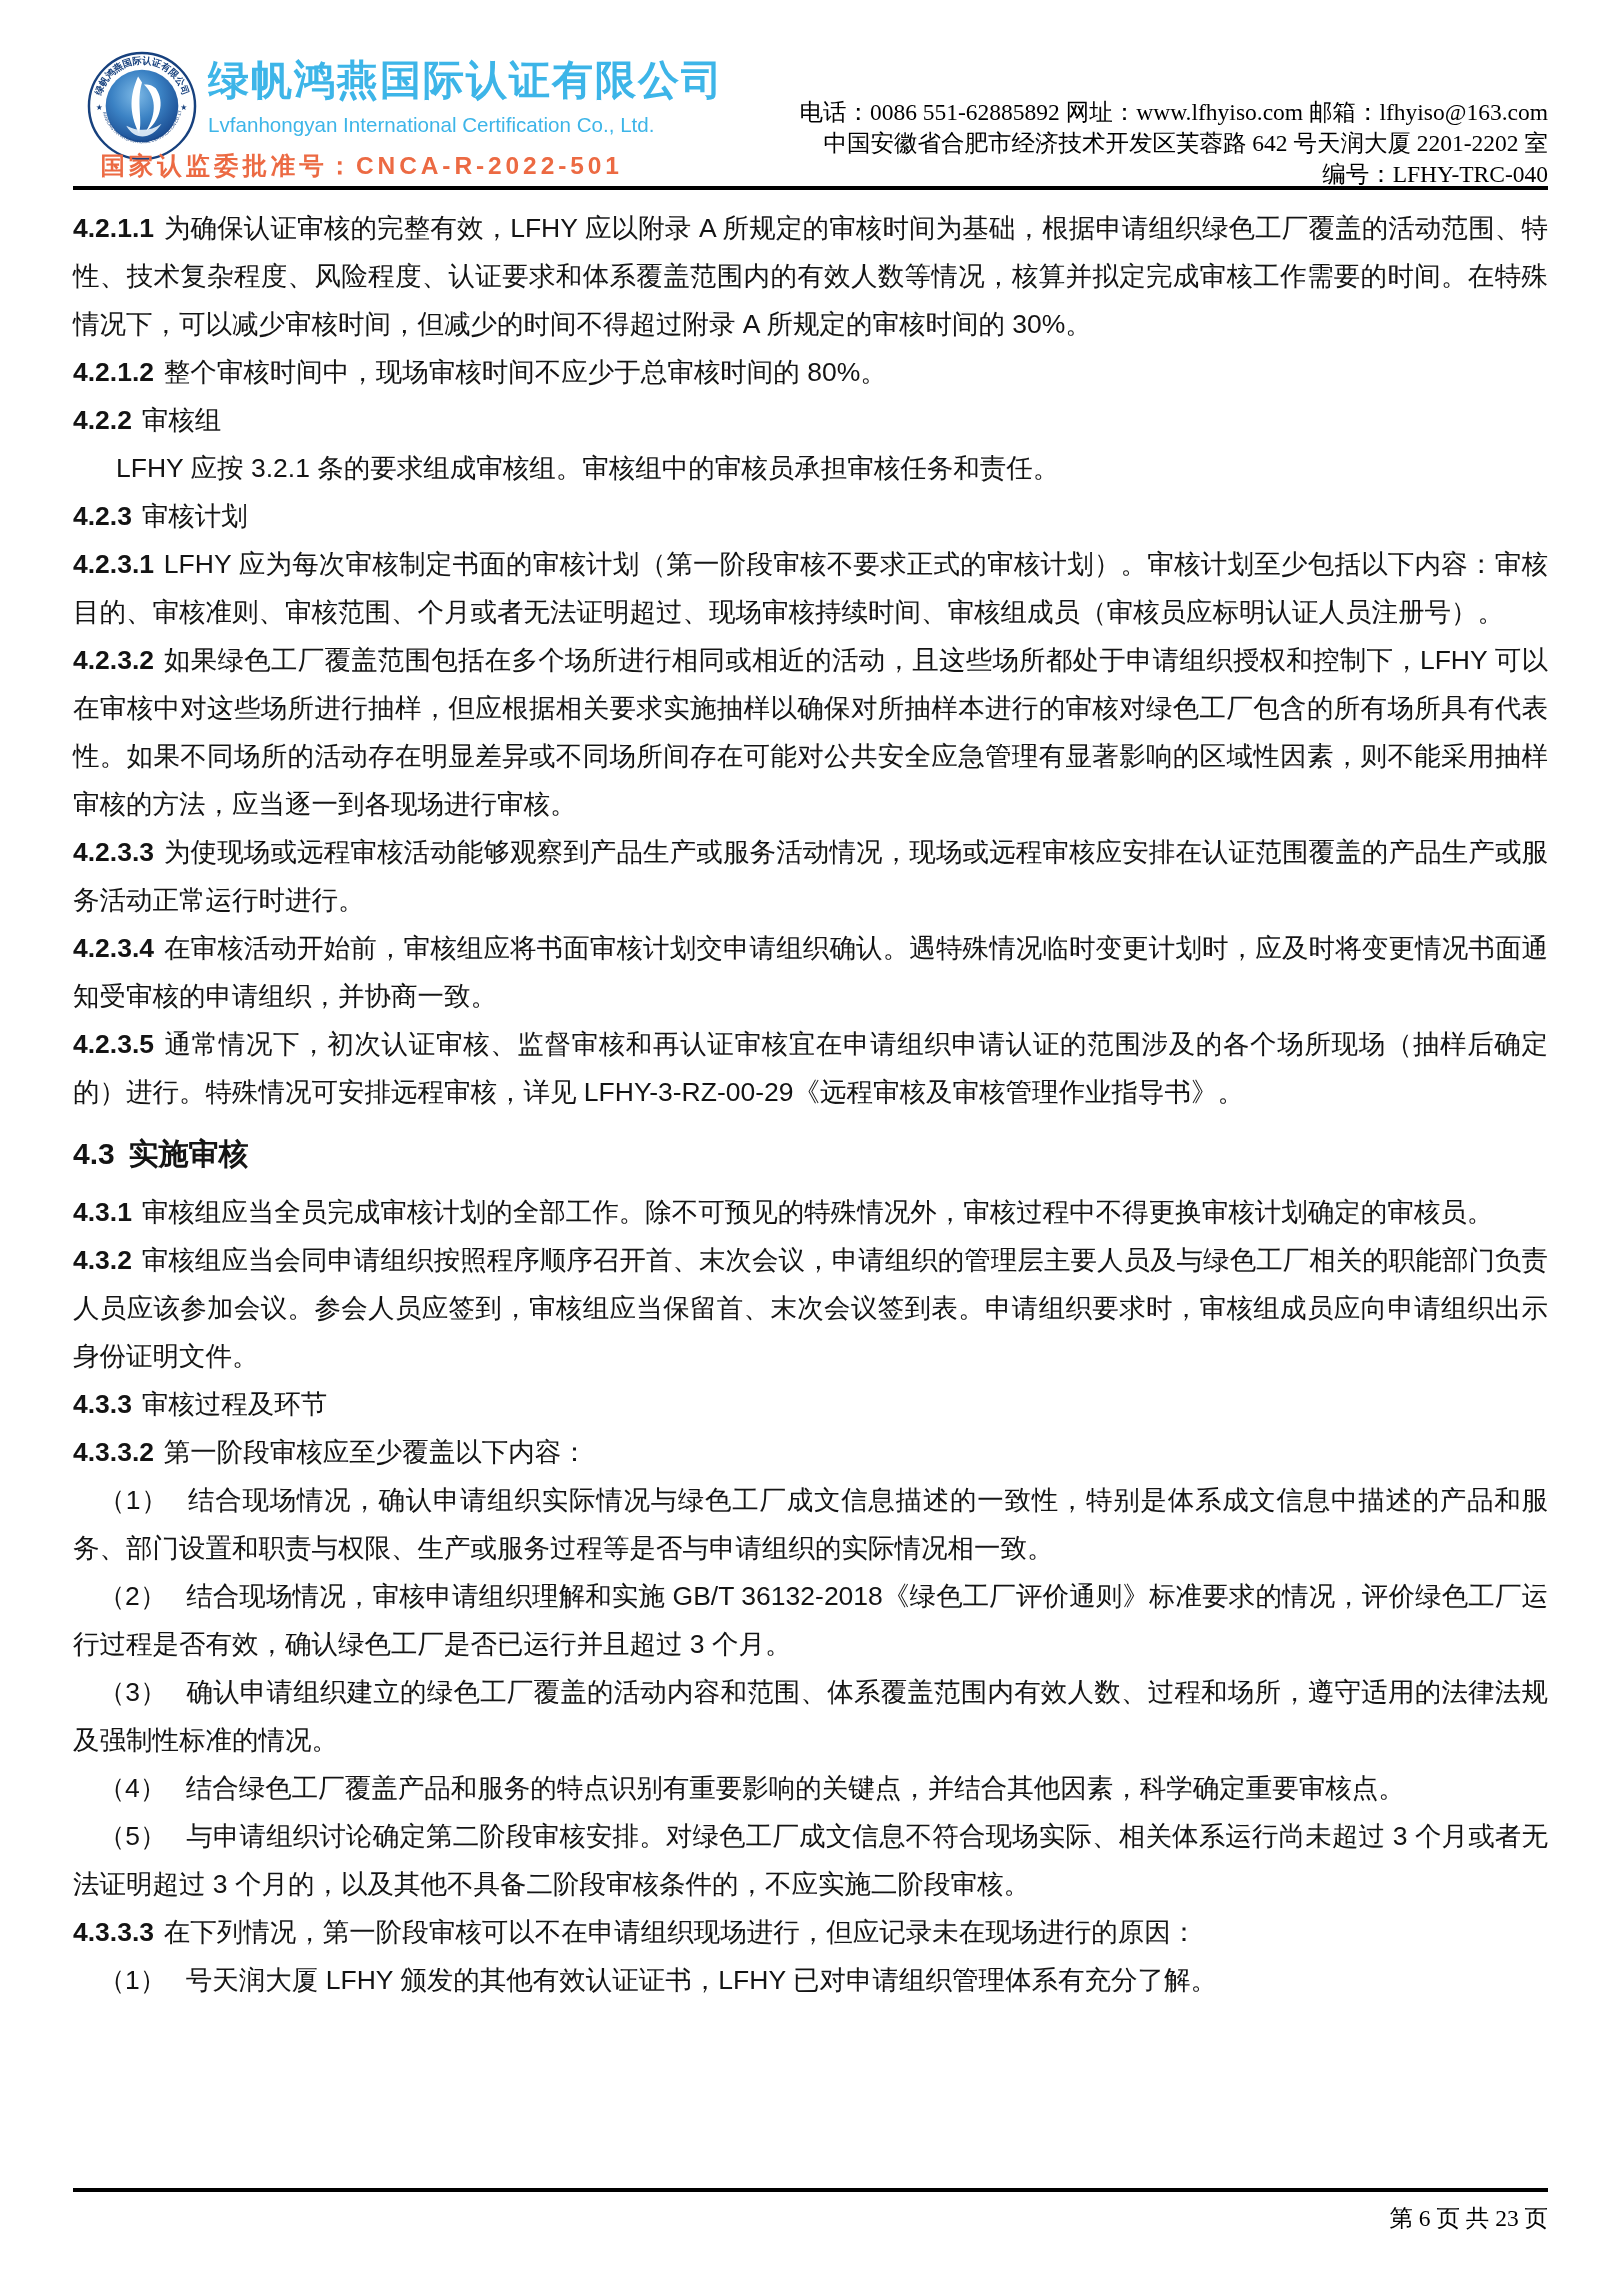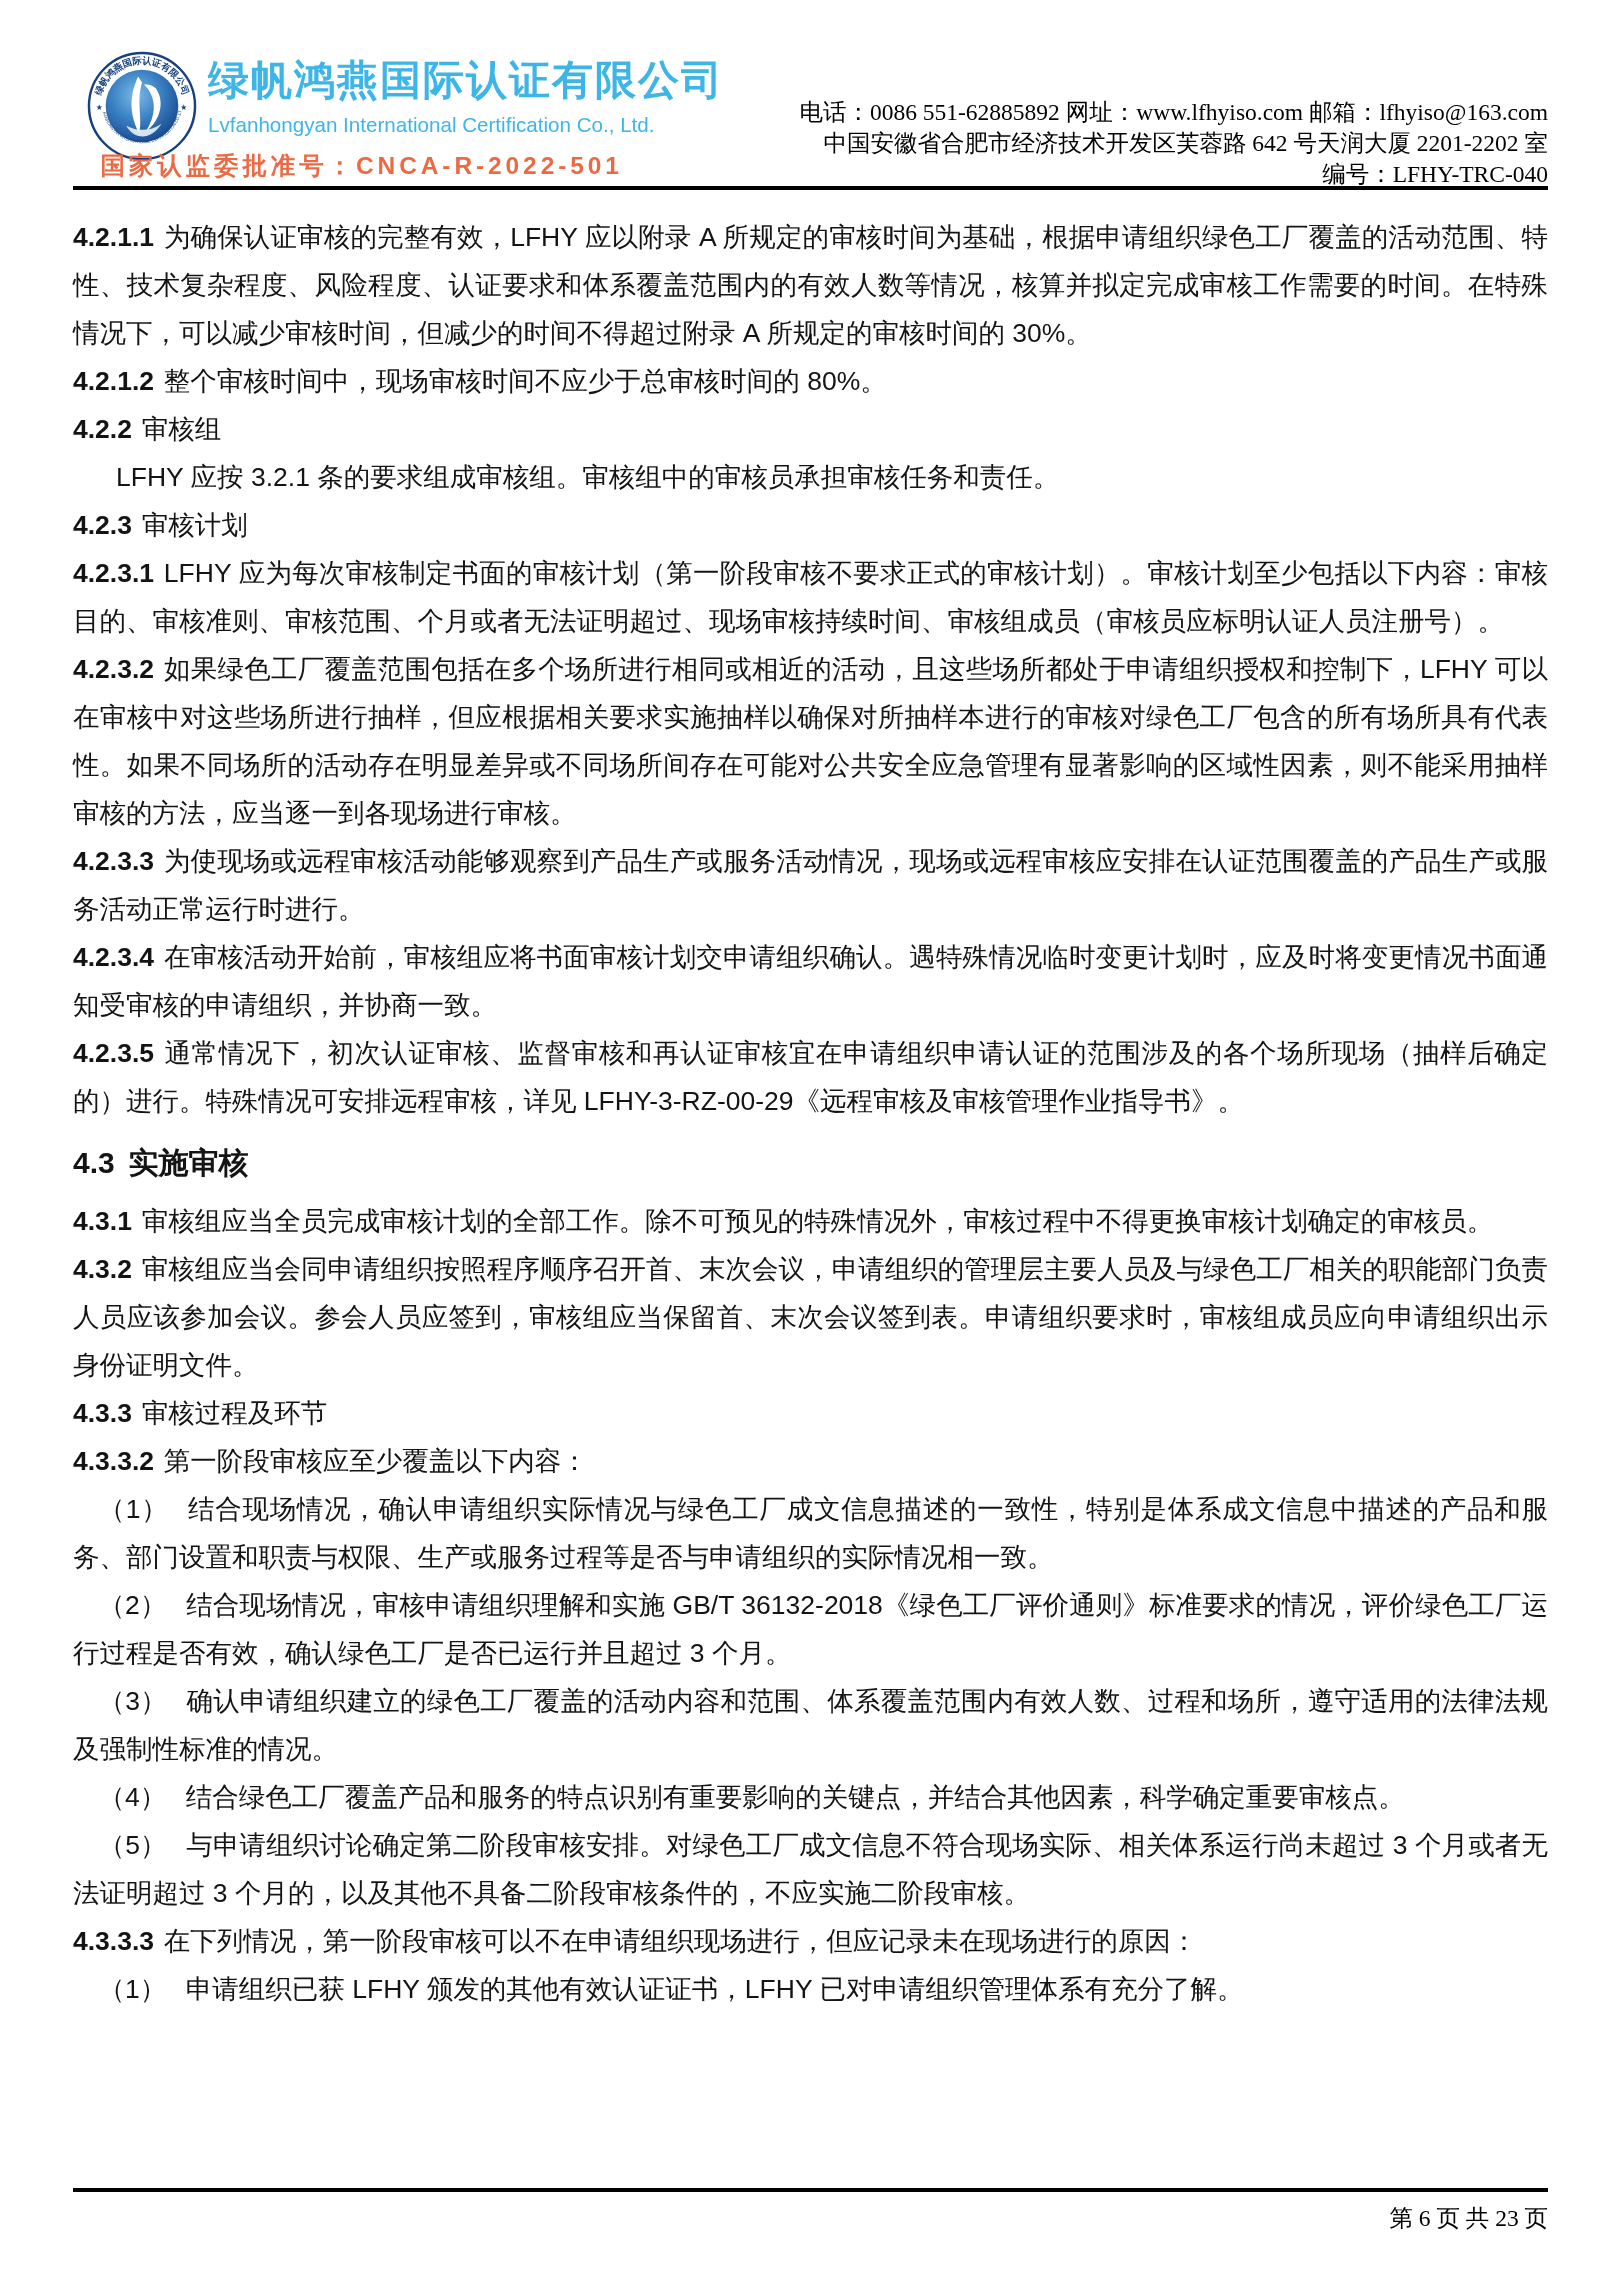--- a/index.html
+++ b/index.html
@@ -29,21 +29,21 @@
     font-size: 24.5px; font-weight: 700; letter-spacing: 3.9px;
     color: #ec6a43;
   }
   .contact-block {
     position: absolute; right: 0; top: 48px; text-align: right;
     font-family: "Liberation Serif", serif;
     font-size: 23.5px; line-height: 31px; color: #000;
   }
   .rule { margin: 0 73px; border-top: 4.9px solid #000; }
   
-  .doc-body { margin: 9px 73px; padding-top: 13.7px; }
+  .doc-body { margin: 0 73px; padding-top: 13.7px; }
   .para {
     margin: 0; font-size: 26.5px; line-height: 48px;
     text-align: justify; color: #141414;
     font-family: "Liberation Sans", sans-serif;
   }
   .para .num { margin-right: 9.8px; }
   .para .num:empty { margin-right: 0; }
   .para.section .num { font-weight: 600; }
   .para.heading { font-size: 30px; font-weight: 700; line-height: 61px; margin: 7.8px 0 3.9px 0; }
   .para.heading .num { margin-right: 13.7px; }
@@ -145,21 +145,21 @@
       <p class="para list"><span class="num">（2）</span><span>结合现场情况，审核申请组织理解和实施 GB/T 36132-2018《绿色工厂评价通则》标准要求的情况，评价绿色工厂运行过程是否有效，确认绿色工厂是否已运行并且超过 3 个月。</span></p>
 
       <p class="para list"><span class="num">（3）</span><span>确认申请组织建立的绿色工厂覆盖的活动内容和范围、体系覆盖范围内有效人数、过程和场所，遵守适用的法律法规及强制性标准的情况。</span></p>
 
       <p class="para list"><span class="num">（4）</span><span>结合绿色工厂覆盖产品和服务的特点识别有重要影响的关键点，并结合其他因素，科学确定重要审核点。</span></p>
 
       <p class="para list"><span class="num">（5）</span><span>与申请组织讨论确定第二阶段审核安排。对绿色工厂成文信息不符合现场实际、相关体系运行尚未超过 3 个月或者无法证明超过 3 个月的，以及其他不具备二阶段审核条件的，不应实施二阶段审核。</span></p>
 
       <p class="para section"><span class="num">4.3.3.3</span><span>在下列情况，第一阶段审核可以不在申请组织现场进行，但应记录未在现场进行的原因：</span></p>
 
-      <p class="para list"><span class="num">（1）</span><span>申请组织已获 LFHY 颁发的其他有效认证证书，LFHY 已对申请组织管理体系有充分了解。</span></p>
+      <p class="para list"><span class="num">（1）</span><span>号天润大厦 LFHY 颁发的其他有效认证证书，LFHY 已对申请组织管理体系有充分了解。</span></p>
     </div>
 
   <div class="footer">
     <div class="footer-rule"></div>
     <div class="page-info">第 6 页 共 23 页</div>
   </div>
 
 </div>
 
 

